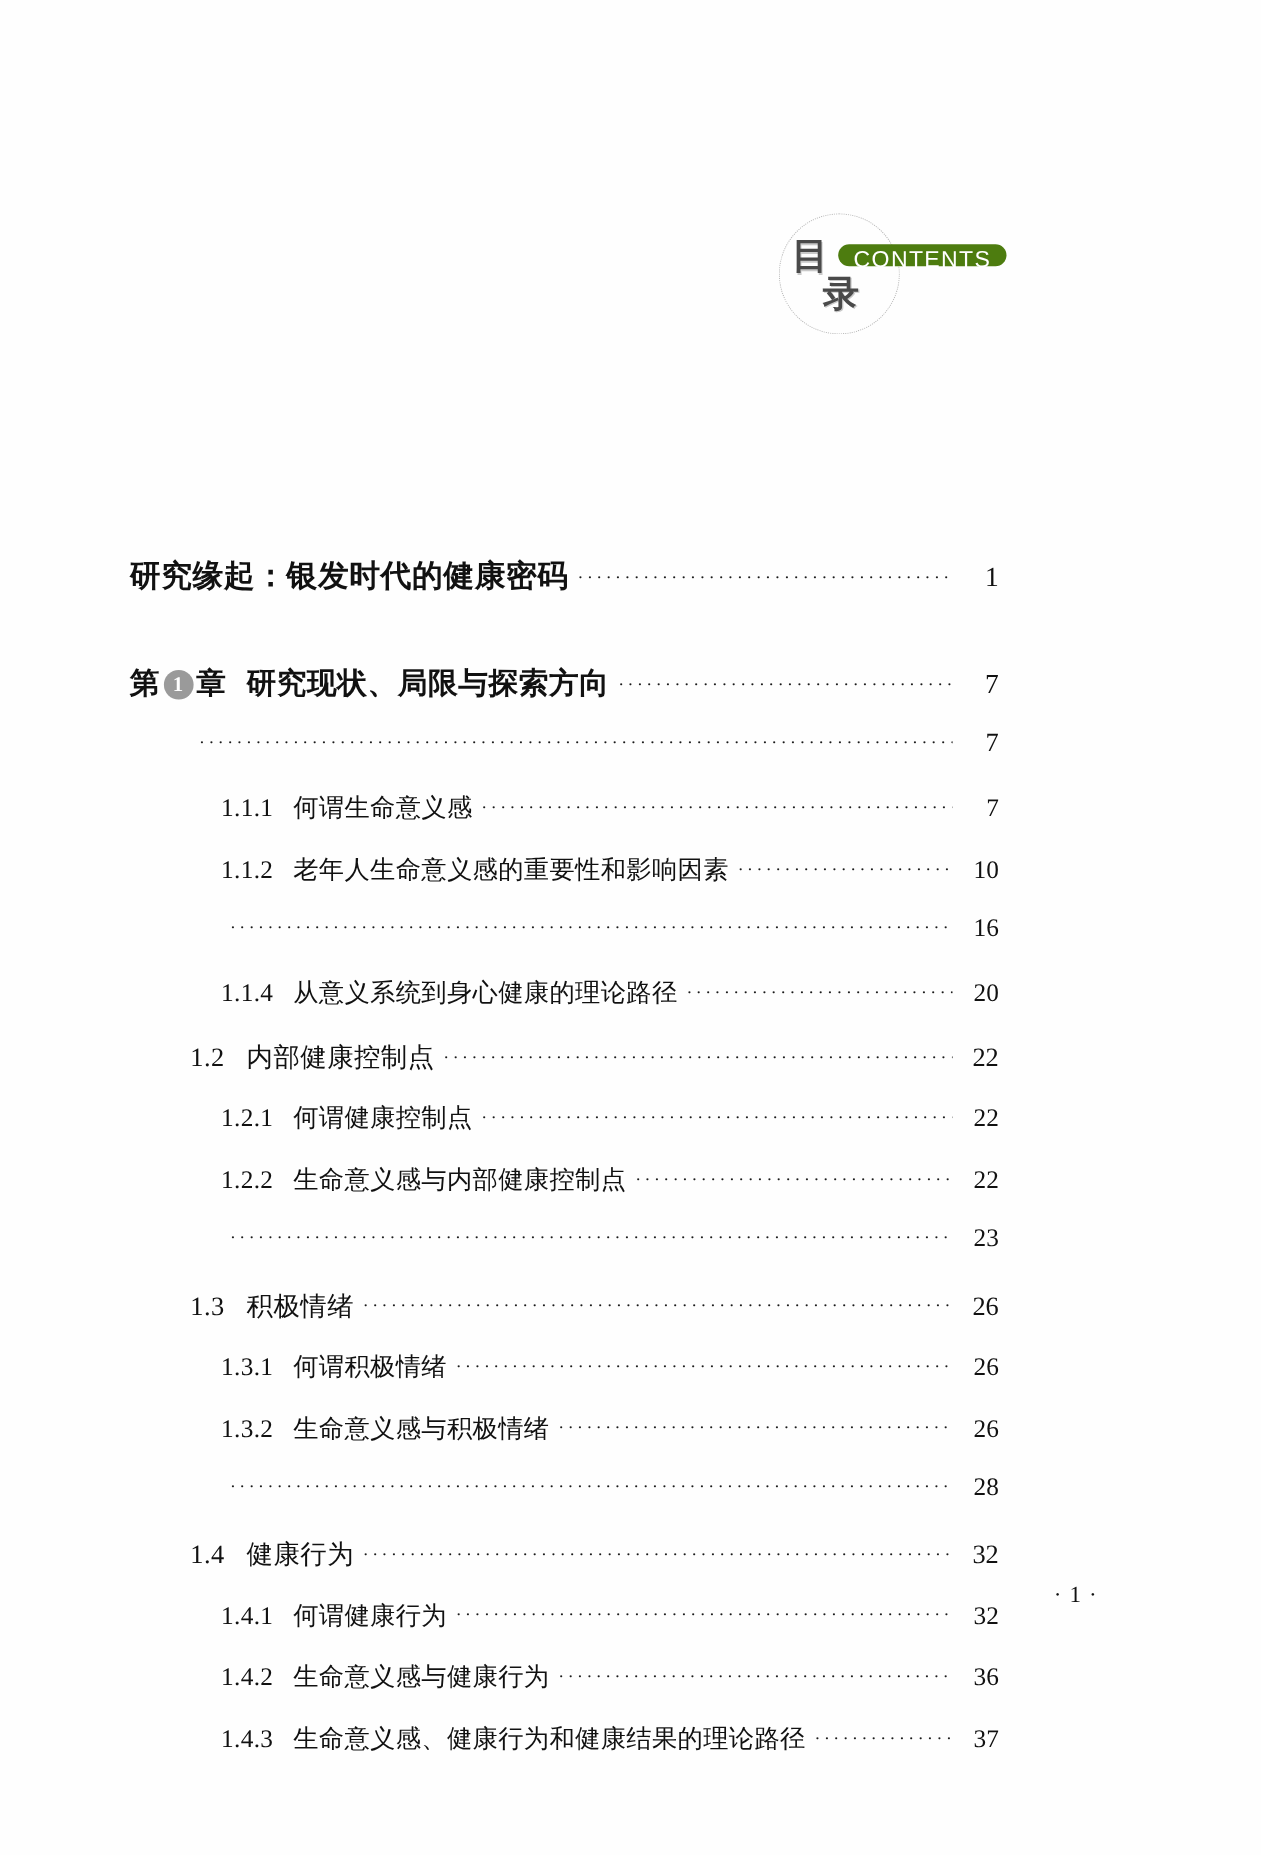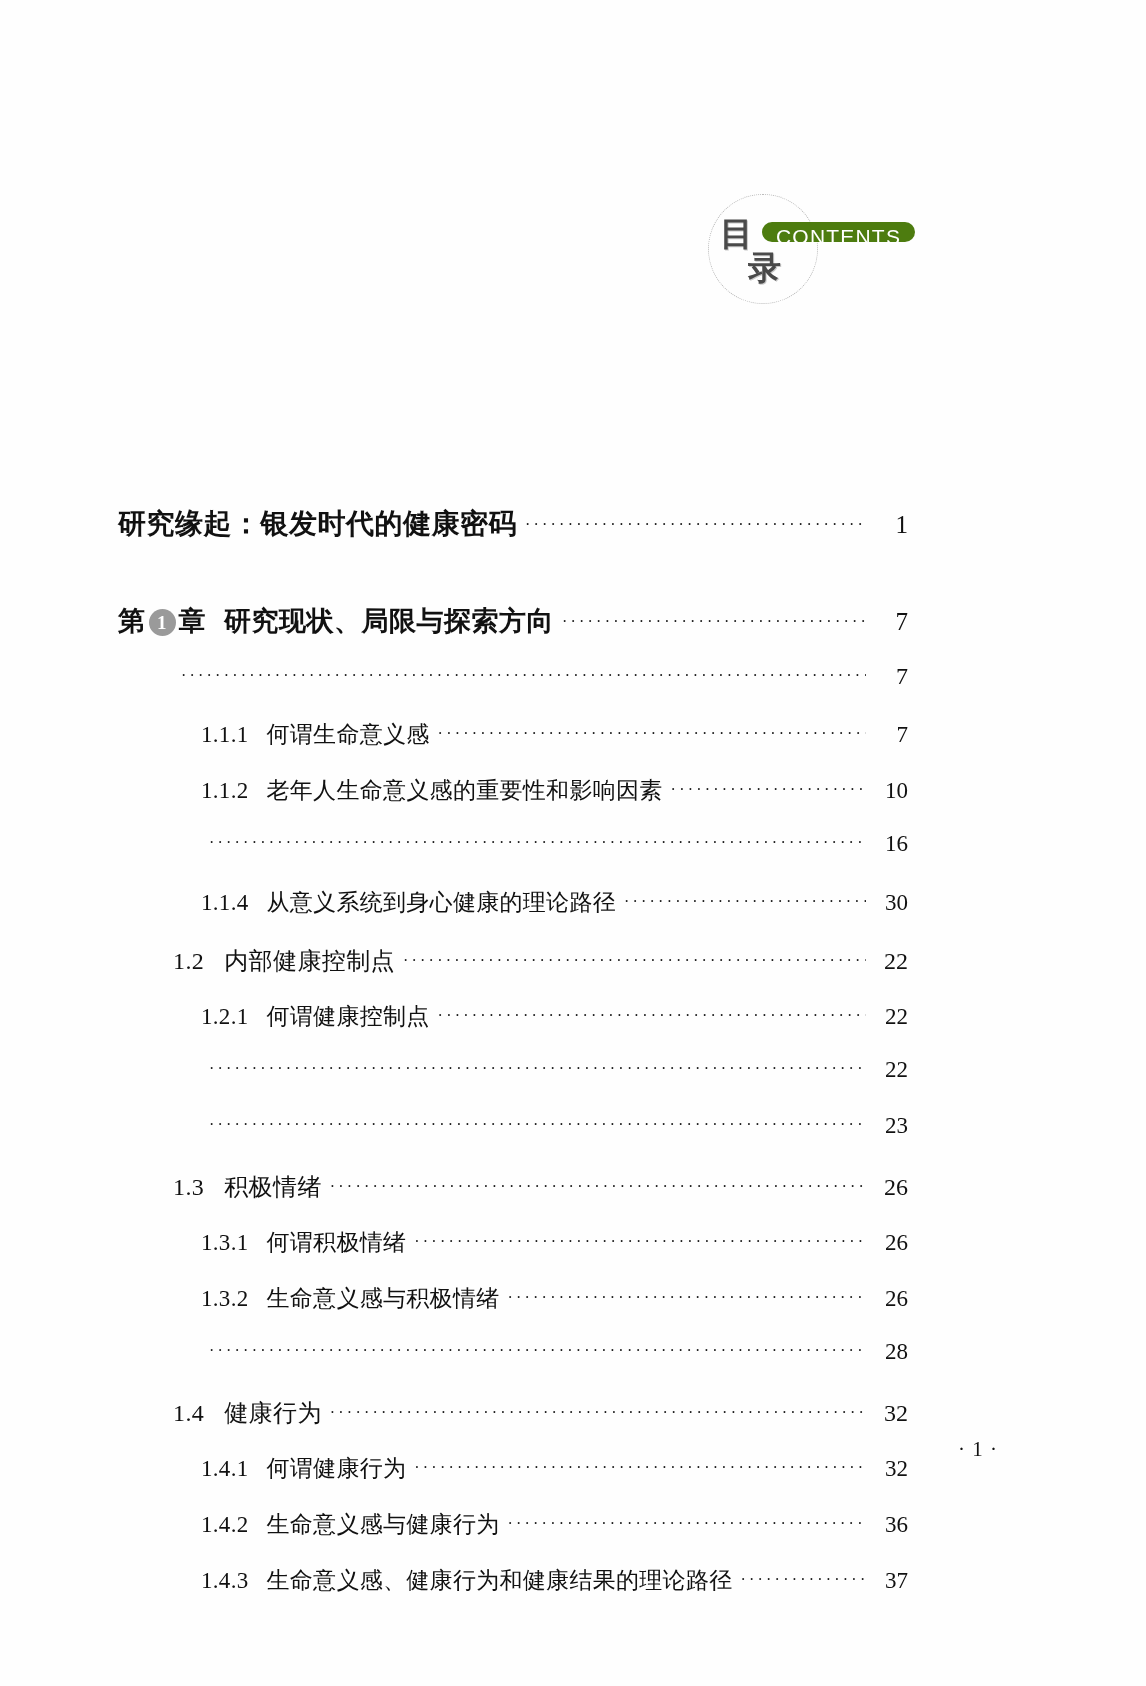--- a/index.html
+++ b/index.html
@@ -261,36 +261,37 @@
     </div>
 
     <div class="toc-row lvl-sub">
       <span class="leader">·······················································································</span>
       <span class="pageno">16</span>
     </div>
 
     <div class="toc-row lvl-sub">
       <span class="row-label"><span class="sec-num">1.1.4</span><span>从意义系统到身心健康的理论路径</span></span>
       <span class="leader">·······················································································</span>
-      <span class="pageno">30</span>
+      <span class="pageno">20</span>
     </div>
 
     <div class="toc-row lvl-section">
       <span class="row-label"><span class="sec-num">1.2</span><span>内部健康控制点</span></span>
       <span class="leader">·······················································································</span>
       <span class="pageno">22</span>
     </div>
 
     <div class="toc-row lvl-sub">
       <span class="row-label"><span class="sec-num">1.2.1</span><span>何谓健康控制点</span></span>
       <span class="leader">·······················································································</span>
       <span class="pageno">22</span>
     </div>
 
     <div class="toc-row lvl-sub">
+      <span class="row-label"><span class="sec-num">1.2.2</span><span>生命意义感与内部健康控制点</span></span>
       <span class="leader">·······················································································</span>
       <span class="pageno">22</span>
     </div>
 
     <div class="toc-row lvl-sub">
       <span class="leader">·······················································································</span>
       <span class="pageno">23</span>
     </div>
 
     <div class="toc-row lvl-section">

